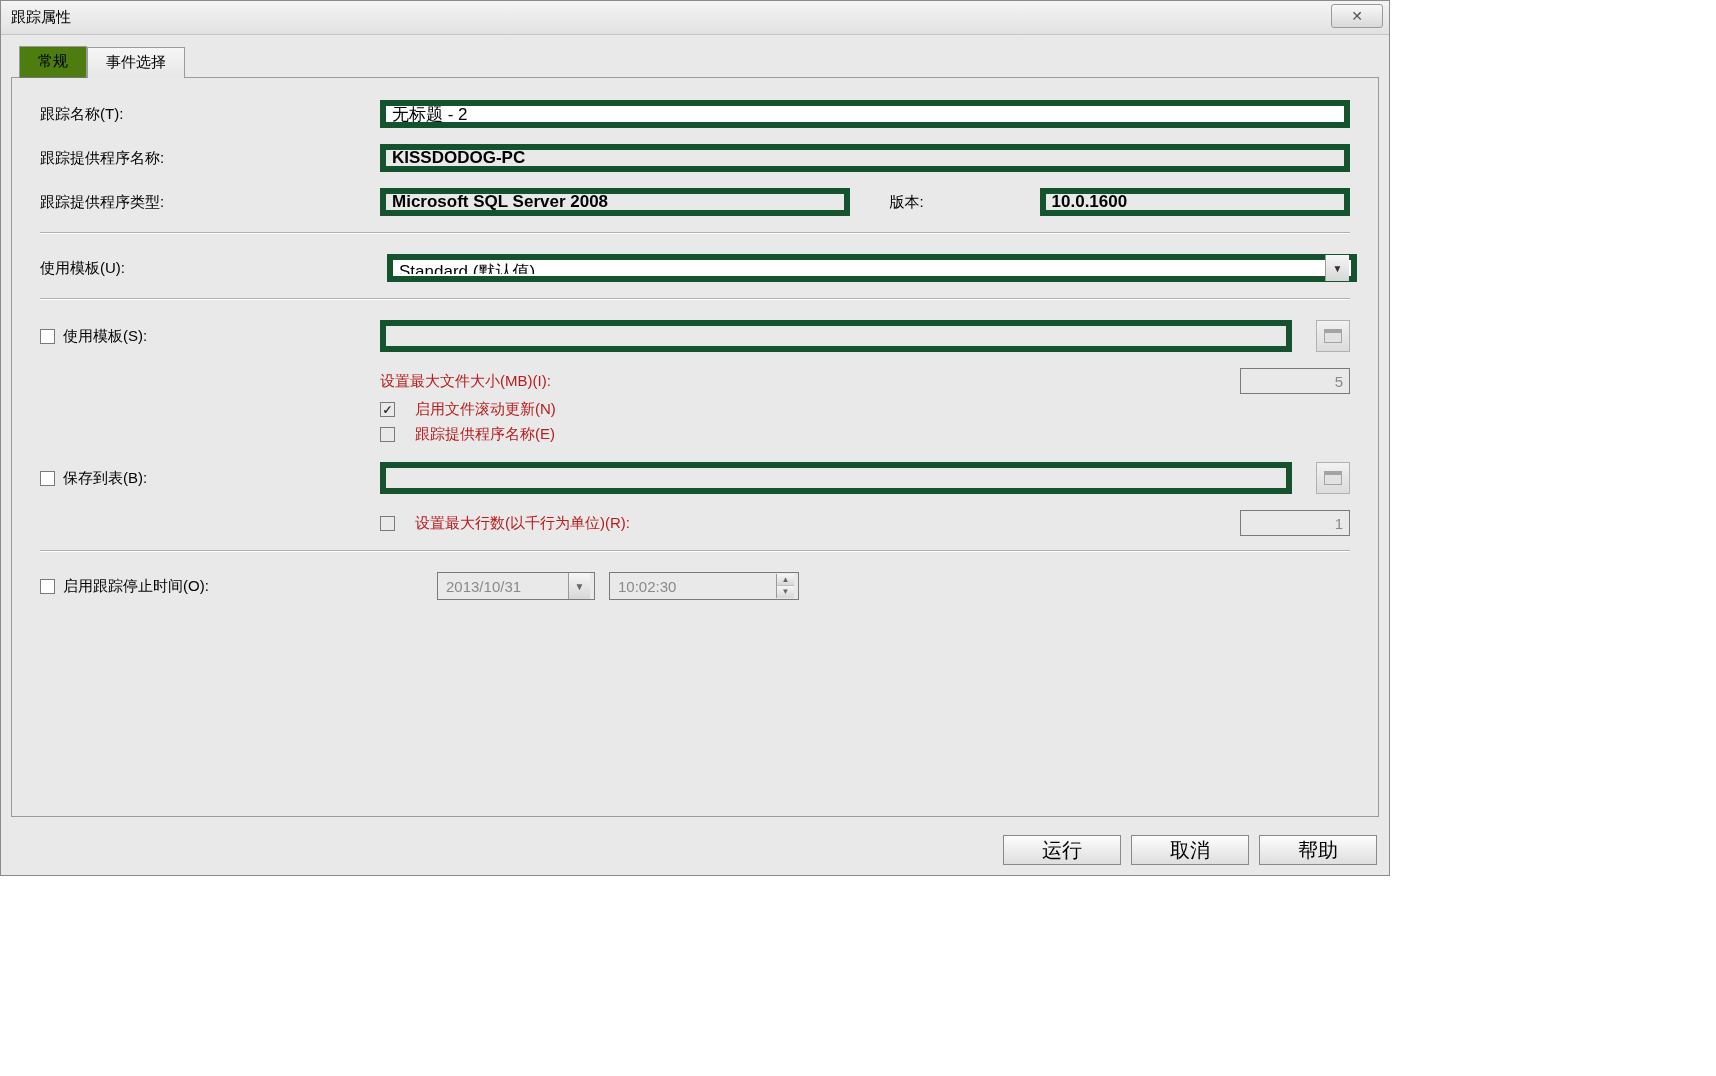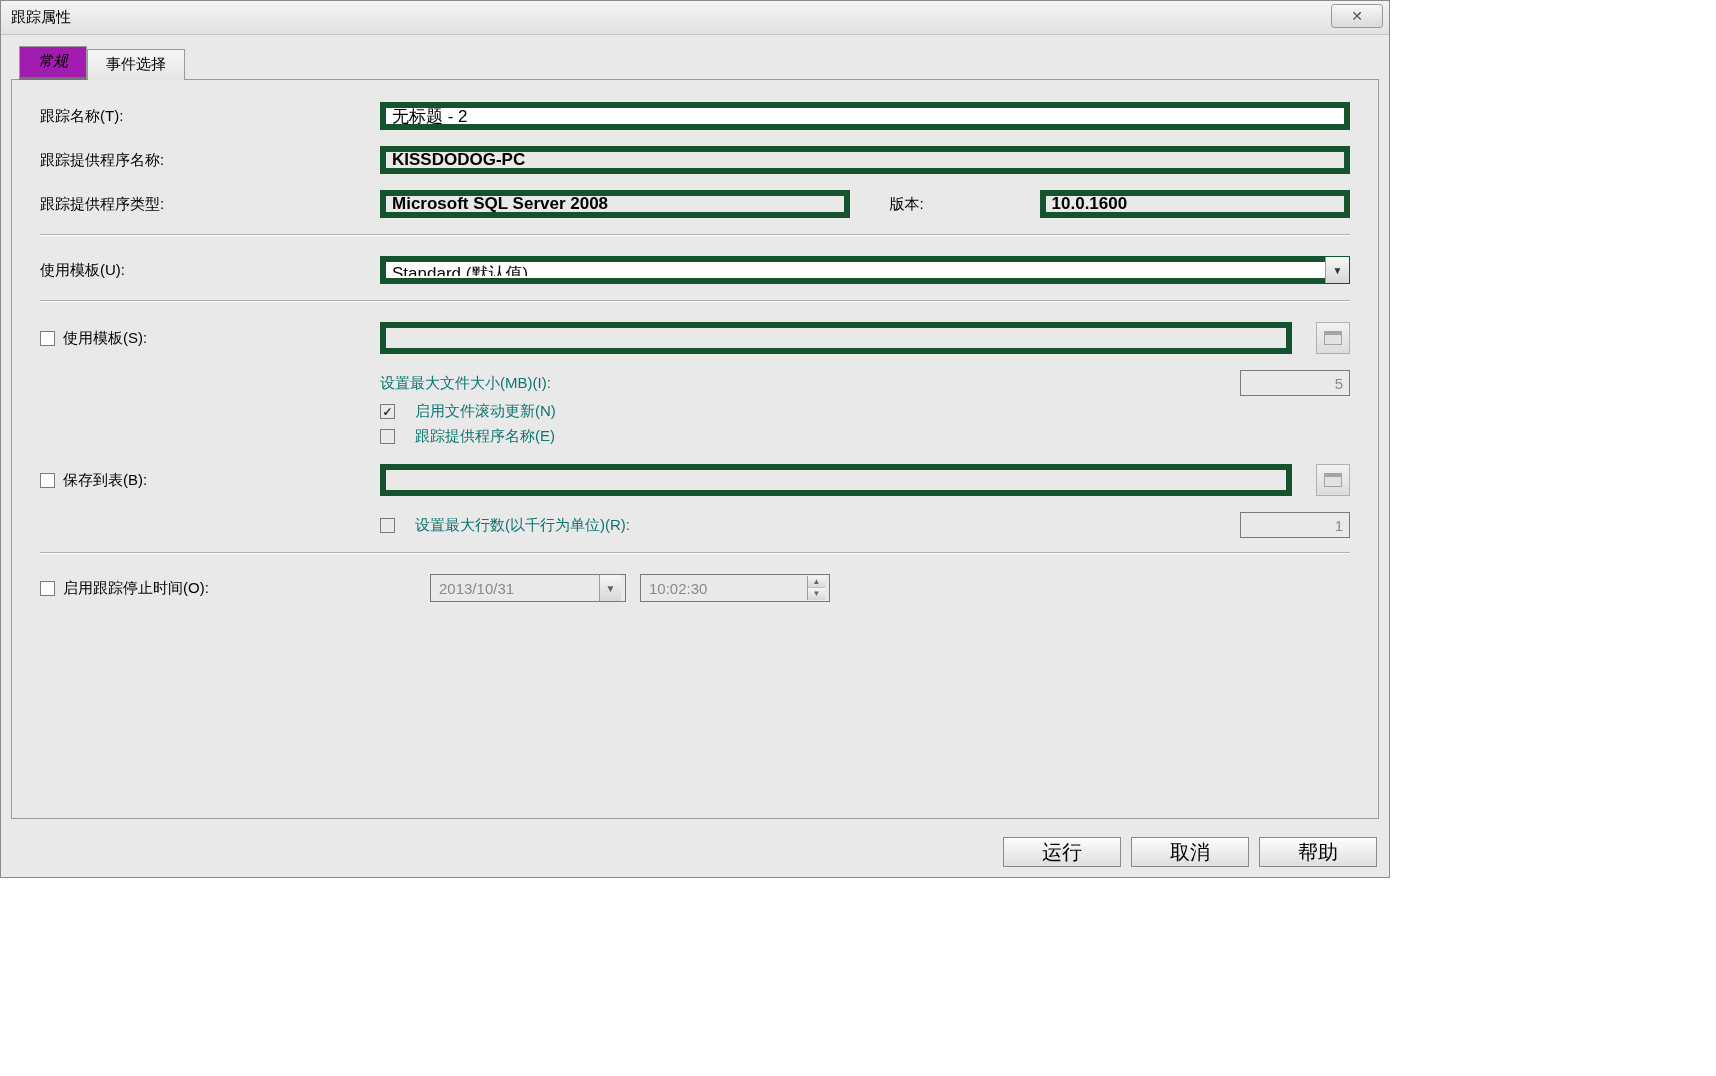--- a/index.html
+++ b/index.html
@@ -55,24 +55,23 @@
     border: 1px solid #9a9a9a;
     border-bottom: none;
     background: linear-gradient(#f6f6f6,#e6e6e6);
     margin-right: 0px;
     font-size: 15px;
     position: relative;
     top: 1px;
     cursor: default;
   }
   .tab.active {
-    background: #a21caf;
-    border-bottom: 3px solid #737373;
+    background: #4d7c0f;
+    border-bottom: 1px solid #737373;
     z-index: 3;
-    font-style: italic;
   }
   .tab-panel {
     border: 1px solid #9a9a9a;
     background: #e9e9e9;
     padding: 22px 28px 20px 28px;
     min-height: 740px;
     position: relative;
   }
   .row {
     display:flex;
@@ -111,20 +110,21 @@
   }
   .combo-wrap {
     position: relative;
     flex:1;
   }
   select.combo {
     width: 100%;
     -webkit-appearance: none;
     appearance: none;
     padding-right: 16px;
+    margin-left: 7px;
   }
   .combo-arrow {
     position:absolute;
     right:1px; top:1px;
     width:24px; height:26px;
     border-left:1px solid #9a9a9a;
     background: linear-gradient(#f6f6f6,#d7d7d7);
     display:flex; align-items:center; justify-content:center;
     pointer-events:none;
     font-size: 10px;
@@ -136,21 +136,21 @@
     background: #fff;
     display:inline-flex;
     align-items:center; justify-content:center;
     margin-right: 8px;
     font-size: 12px;
     line-height: 1;
     vertical-align: middle;
   }
   .chk.disabled { background:#e9e9e9; }
   .chk.checked::after { content:"✓"; color:#333; font-weight:bold; font-size:12px; }
-  .disabled-text { color:#0f766e; }
+  .disabled-text { color:#b91c1c; }
   .small-input {
     width: 110px;
     height: 26px;
     border:1px solid #7a7a7a;
     background:#fff;
     text-align:right;
     padding: 2px 6px;
     font-size:15px;
   }
   .small-input.disabled { background:#e9e9e9; color:#8a8a8a; }
@@ -176,21 +176,21 @@
   }
   .sub-row .spacer { flex:1; }
   .date-field, .time-field {
     height:28px;
     border:1px solid #7a7a7a;
     background:#e9e9e9;
     display:flex; align-items:center;
     padding: 0 4px 0 8px;
     color:#8a8a8a;
   }
-  .date-field { width: 196px; justify-content:space-between; }
+  .date-field { width: 158px; justify-content:space-between;margin-left:7px; }
   .time-field { width: 190px; justify-content:space-between; }
   .spin {
     width:18px; display:flex; flex-direction:column;
     border-left:1px solid #9a9a9a;
     margin-left:6px;
   }
   .spin div {
     height:12px;
     background:linear-gradient(#f6f6f6,#d7d7d7);
     font-size:8px;

